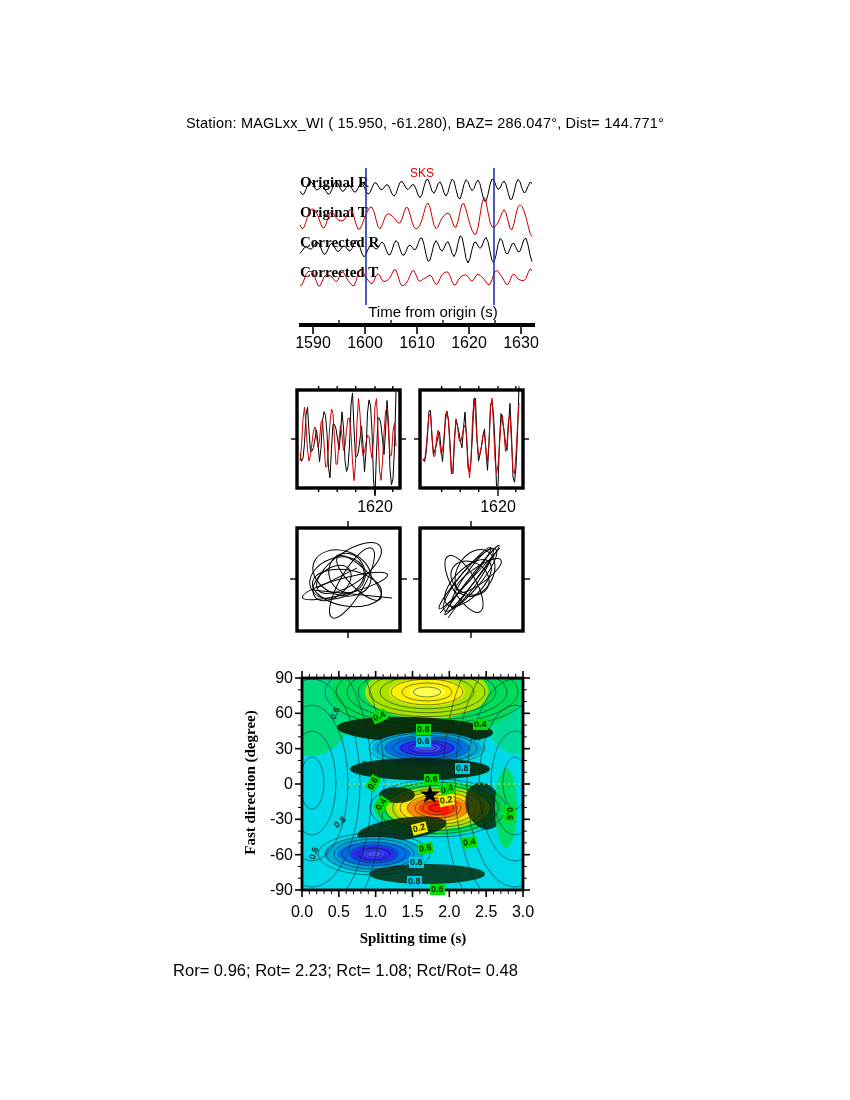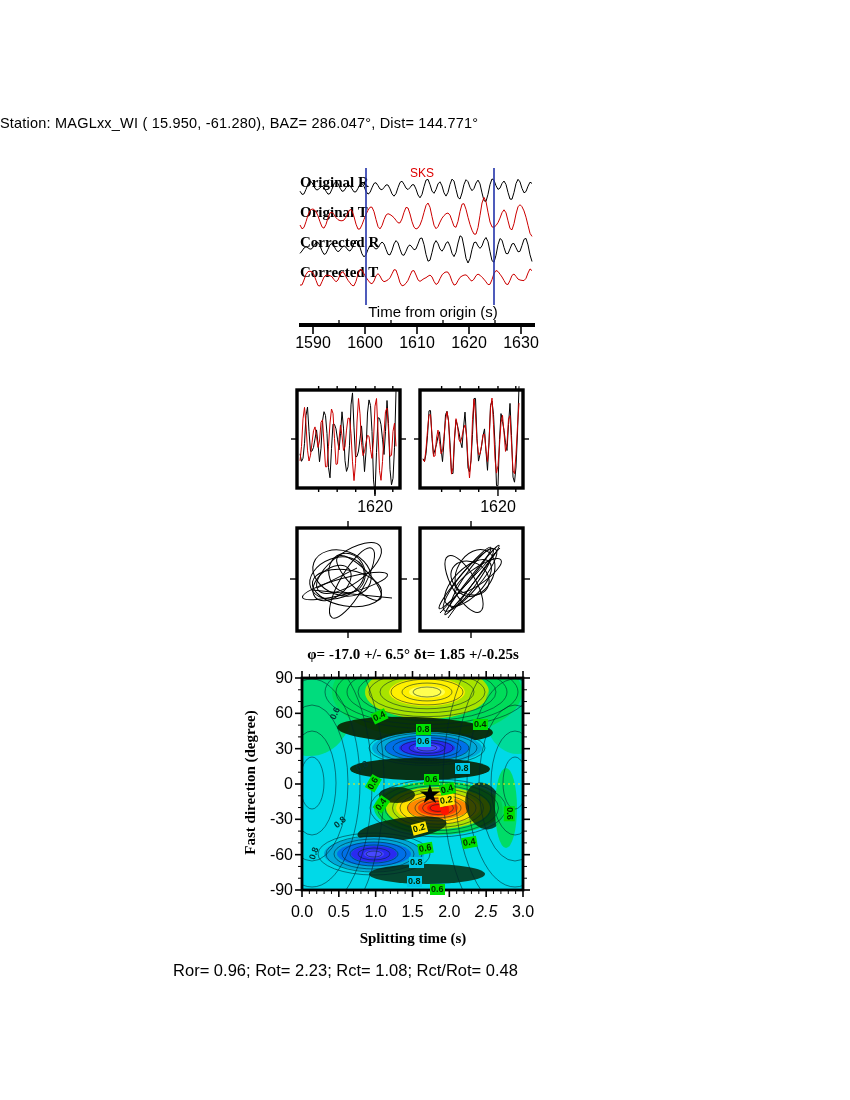--- a/index.html
+++ b/index.html
@@ -1,18 +1,18 @@
 <!DOCTYPE html>
 <html><head>
 <meta charset="utf-8">
 <style>
   html,body{margin:0;padding:0;background:#ffffff;}
   .page{position:relative;width:850px;height:1100px;background:#ffffff;overflow:hidden;
         font-family:"Liberation Sans",sans-serif;color:#000;}
-  .hdr{position:absolute;left:0;width:850px;text-align:left;font-size:14.5px;letter-spacing:.2px;}
+  .hdr{position:absolute;left:0;width:850px;text-align:center;font-size:14.5px;letter-spacing:.2px;}
   .serifb{font-family:"Liberation Serif",serif;font-weight:bold;}
   .abs{position:absolute;}
   .tracelabel{position:absolute;font-family:"Liberation Serif",serif;font-weight:bold;
               font-size:15px;white-space:nowrap;}
   .ticklabel{position:absolute;font-size:16px;transform:translateX(-50%);white-space:nowrap;}
   .yticklabel{position:absolute;font-size:16px;text-align:right;width:40px;
               transform:translateY(-50%);white-space:nowrap;}
   .clabel{position:absolute;font-size:9px;font-weight:bold;line-height:11px;padding:0 1px;
           font-family:"Liberation Sans",sans-serif;}
   svg{position:absolute;overflow:visible;}
@@ -128,21 +128,20 @@
       <ellipse cx="52" cy="52" rx="44" ry="3" fill="none" stroke="#000" stroke-width="1" transform="rotate(-52 52 52)"></ellipse>
       <line x1="20" y1="85" x2="80" y2="20" stroke="#000" stroke-width="1"></line>
       <line x1="28" y1="90" x2="75" y2="25" stroke="#000" stroke-width="1"></line>
       <line x1="51" y1="-7" x2="51" y2="0" stroke="#000" stroke-width="1.4"></line>
       <line x1="51" y1="103" x2="51" y2="110" stroke="#000" stroke-width="1.4"></line>
       <line x1="-7" y1="51" x2="0" y2="51" stroke="#000" stroke-width="1.4"></line>
       <line x1="103" y1="51" x2="110" y2="51" stroke="#000" stroke-width="1.4"></line>
       <rect x="0" y="0" width="103" height="103" fill="none" stroke="#000" stroke-width="3.4"></rect>
     </svg>
 
-<div class="abs serifb" style="left:263px;top:646px;width:300px;text-align:center;font-size:15px;">φ= -17.0 +/- 6.5°  δt= 1.85 +/-0.25s</div>
 <div class="abs serifb" style="left:160px;top:774px;width:180px;text-align:center;font-size:15px;transform:rotate(-90deg);transform-origin:center;">Fast direction (degree)</div>
 
 <svg id="contour-svg" style="left:302px;top:678px;" width="221" height="212">
       <defs>
         <clipPath id="cpframe">
           <rect x="0" y="0" width="221" height="212"></rect>
         </clipPath>
       </defs>
       <g clip-path="url(#cpframe)">
         <rect x="0" y="0" width="221" height="212" fill="#00d9e8"></rect>
@@ -353,21 +352,21 @@
       <div class="yticklabel" style="left: 253px; top: 819.333px;">-30</div>
       <div class="yticklabel" style="left: 253px; top: 854.667px;">-60</div>
       <div class="yticklabel" style="left: 253px; top: 890px;">-90</div>
     </div>
 <div id="contour-xticklabels">
       <div class="ticklabel" style="left: 302px; top: 903px;">0.0</div>
       <div class="ticklabel" style="left: 338.833px; top: 903px;">0.5</div>
       <div class="ticklabel" style="left: 375.667px; top: 903px;">1.0</div>
       <div class="ticklabel" style="left: 412.5px; top: 903px;">1.5</div>
       <div class="ticklabel" style="left: 449.333px; top: 903px;">2.0</div>
-      <div class="ticklabel" style="left: 486.167px; top: 903px; font-style: italic;">2.5</div>
+      <div class="ticklabel" style="left: 486.167px; top: 903px;">2.5</div>
       <div class="ticklabel" style="left: 523px; top: 903px;">3.0</div>
     </div>
 <div class="abs" style="left:430px;top:794px;font-size:26px;line-height:26px;transform:translate(-50%,-50%);color:#000;z-index:5;">★</div>
 
 <div class="abs serifb axis-title-x" style="left:313px;top:930px;width:200px;">Splitting time (s)</div>
 
 <div class="footer" style="top:961px;">Ror= 0.96; Rot= 2.23; Rct= 1.08; Rct/Rot= 0.48</div>
 
 </div>
 

